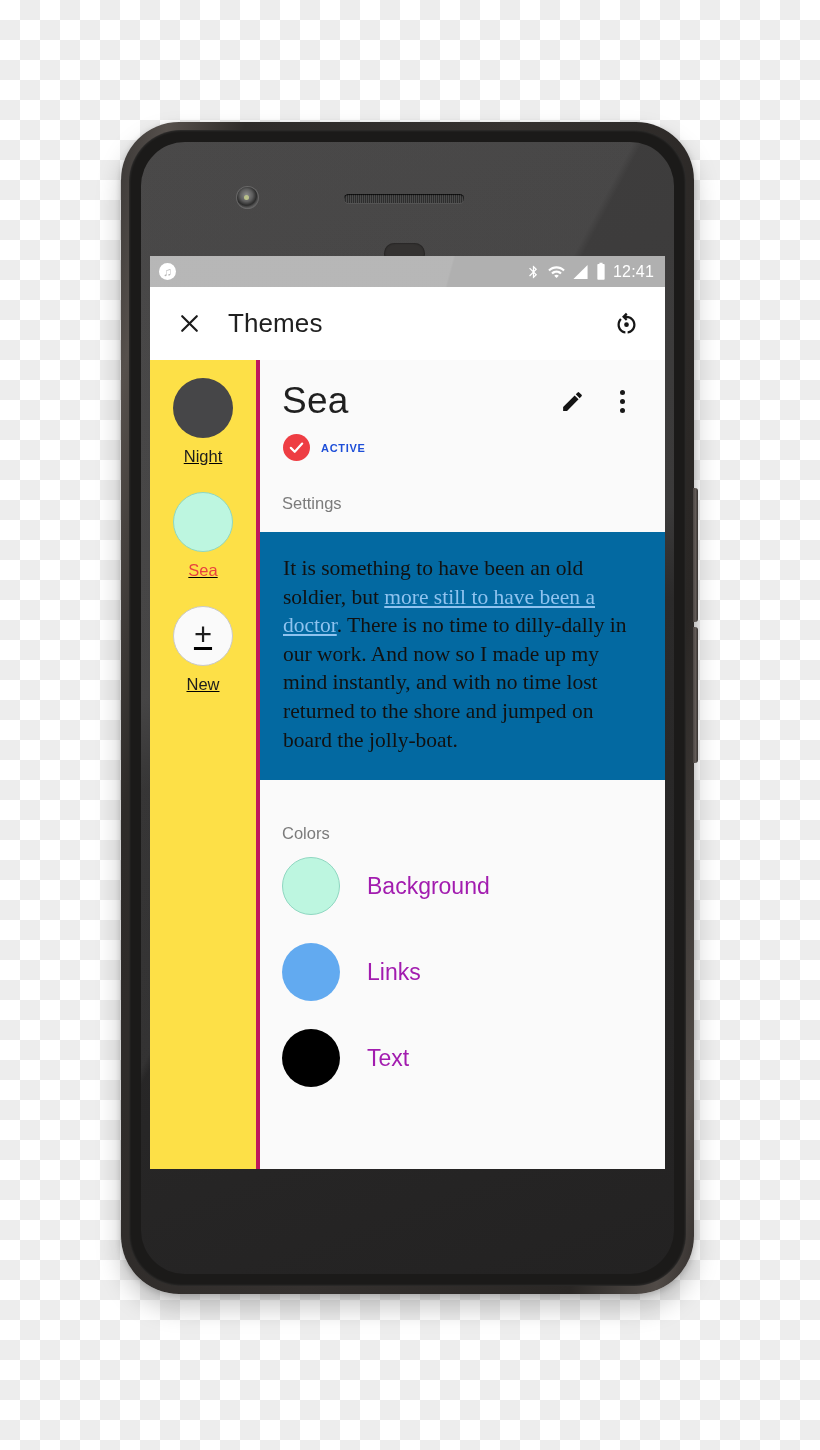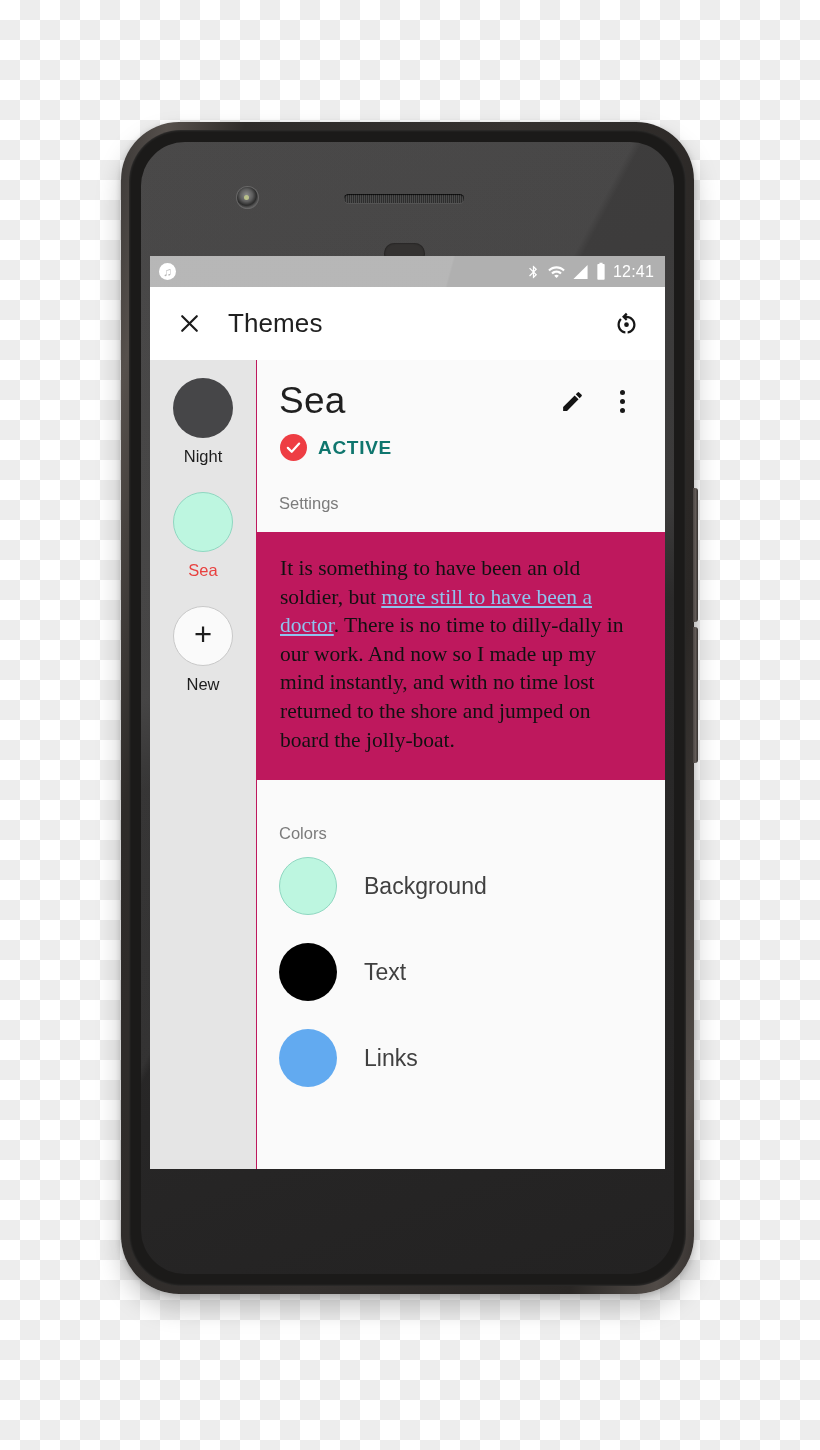--- a/index.html
+++ b/index.html
@@ -140,24 +140,25 @@
     width: 34px; height: 34px;
     display:flex; align-items:center; justify-content:center;
   }
 
   
   #body-split { display: flex; height: 809px; background: #fafafa; }
 
   
   #sidebar {
     width: 106px;
-    background: #e5e5e5;
-    border-right: 1px solid #be185d;
+    background: #fde047;
+    border-right: 4px solid #be185d;
     padding-top: 18px;
     flex: none;
+    text-decoration: underline;
   }
   .theme-item {
     display: flex; flex-direction: column; align-items: center;
     margin-bottom: 26px;
   }
   .swatch {
     width: 60px; height: 60px; border-radius: 50%;
     display:flex; align-items:center; justify-content:center;
   }
   .swatch.night { background: #464648; }
@@ -185,32 +186,32 @@
   #active-row {
     display: flex; align-items: center; gap: 11px;
     padding: 12px 0 0 23px;
   }
   #active-check {
     width: 27px; height: 27px; border-radius: 50%;
     background: #ee3d43;
     display:flex;align-items:center;justify-content:center;
   }
   #active-label {
-    color: #0f766e; font-size: 19px; font-weight: 700; letter-spacing: .7px;
+    color: #1d4ed8; font-size: 11px; font-weight: 700; letter-spacing: .7px;
   }
 
   .section-label {
     font-size: 16.5px; color: #7b7b7b;
     padding-left: 22px;
   }
   #preview-label { padding-top: 33px; }
 
   #preview-box {
     margin-top: 19px;
-    background: #be185d;
+    background: #0369a1;
     padding: 22px 23px 26px 23px;
   }
   #preview-text {
     font-family: "Liberation Serif", serif;
     font-size: 21.5px;
     line-height: 1.33;
     color: #111111;
   }
   #preview-text a {
     color: #8fc3ef;
@@ -222,21 +223,21 @@
 
   .color-row {
     display: flex; align-items: center;
     padding: 14px 0 14px 22px;
     gap: 27px;
   }
   .color-dot { width: 58px; height: 58px; border-radius: 50%; flex: none; }
   .color-dot.bg   { background: #bdf6e0; border: 1px solid #8fd7c1; box-sizing: border-box; }
   .color-dot.text { background: #000000; }
   .color-dot.link { background: #62aaf0; }
-  .color-name { font-size: 23px; color: #404040; }
+  .color-name { font-size: 23px; color: #a21caf; }
 
   #settings-label { padding-top: 12px; }
 </style>
 </head>
 <body>
 
 <div id="backdrop"></div>
 
 <div id="phone">
   <div class="side-btn" style="top:366px;height:134px;"></div>
@@ -353,26 +354,26 @@
       </div>
 
       <div class="section-label" id="colors-label">Colors</div>
 
       <div class="color-row">
         <div class="color-dot bg"></div>
         <div class="color-name">Background</div>
       </div>
 
       <div class="color-row">
+        <div class="color-dot link"></div>
+        <div class="color-name">Links</div>
+      </div>
+
+      <div class="color-row">
         <div class="color-dot text"></div>
         <div class="color-name">Text</div>
       </div>
 
-      <div class="color-row">
-        <div class="color-dot link"></div>
-        <div class="color-name">Links</div>
-      </div>
-
 
     </div>
   </div>
 
 </div>
 
 </body></html>

